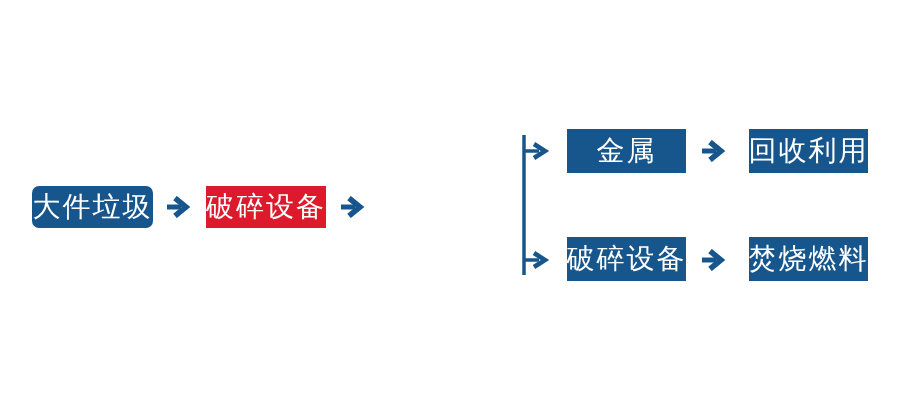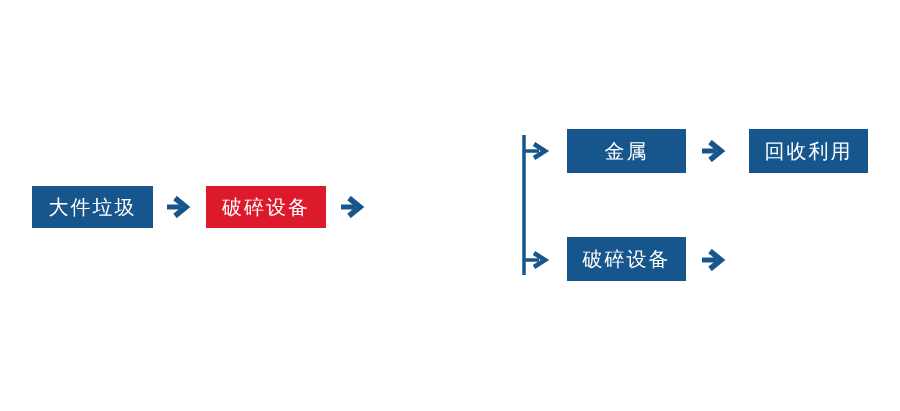--- a/index.html
+++ b/index.html
@@ -15,33 +15,33 @@
     background: var(--bg, #ffffff);
     overflow: hidden;
   }
   .node {
     position: absolute;
     display: flex;
     align-items: center;
     justify-content: center;
     background: var(--blue, #17568C);
     color: var(--text, #ffffff);
-    font-size: 20px;
+    font-size: 28px;
     font-weight: 500;
     letter-spacing: 2px;
     white-space: nowrap;
     text-align: left;
   }
   .node.red { background: var(--red, #DD1A2C); }
 
   .arrow-svg, .bracket-svg { position: absolute; display: block; }
   .stroke { stroke: var(--blue, #17568C); fill: none; }
 
   
-  #n-bulky   { left: 32px;  top: 186px; width: 121px; height: 42px; }
+  #n-bulky   { left: 32px;  top: 186px; width: 121px; height: 42px; border-radius: 7px; }
   #n-crush   { left: 206px; top: 186px; width: 120px; height: 42px; }
   #n-sort    { left: 384px; top: 186px; width: 119px; height: 42px; }
   
   #n-metal   { left: 567px; top: 129px; width: 119px; height: 44px; }
   #n-recycle { left: 749px; top: 129px; width: 119px; height: 44px; }
   #n-wood    { left: 567px; top: 237px; width: 119px; height: 44px; }
   #n-fuel    { left: 749px; top: 237px; width: 119px; height: 44px; }
 
   #a1 { left: 166px; top: 196px; }
   #a2 { left: 340px; top: 196px; }
@@ -96,14 +96,17 @@
 
   <div class="node" id="n-wood">
     <span>破碎设备</span>
   </div>
 
   <svg class="arrow-svg" id="a4" width="28" height="22" viewBox="0 0 28 22">
     <path class="stroke" d="M1 11 H15" stroke-width="5"></path>
     <path class="stroke" d="M9 2 L20 11 L9 20" stroke-width="5.5" stroke-linejoin="miter"></path>
   </svg>
 
+  <div class="node" id="n-fuel">
+    <span>焚烧燃料</span>
+  </div>
 
 </div>
 
 </body></html>

